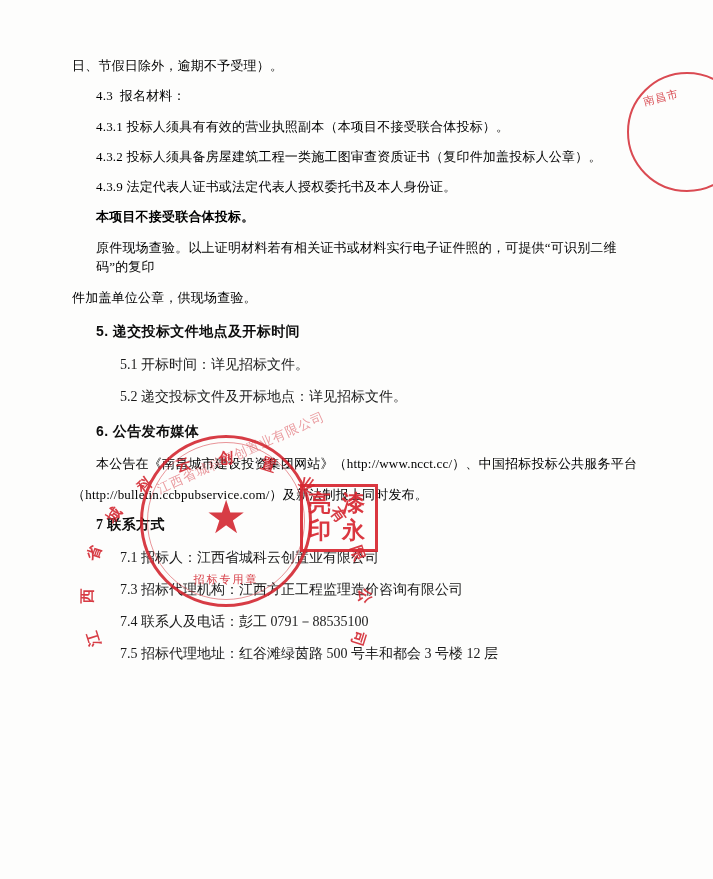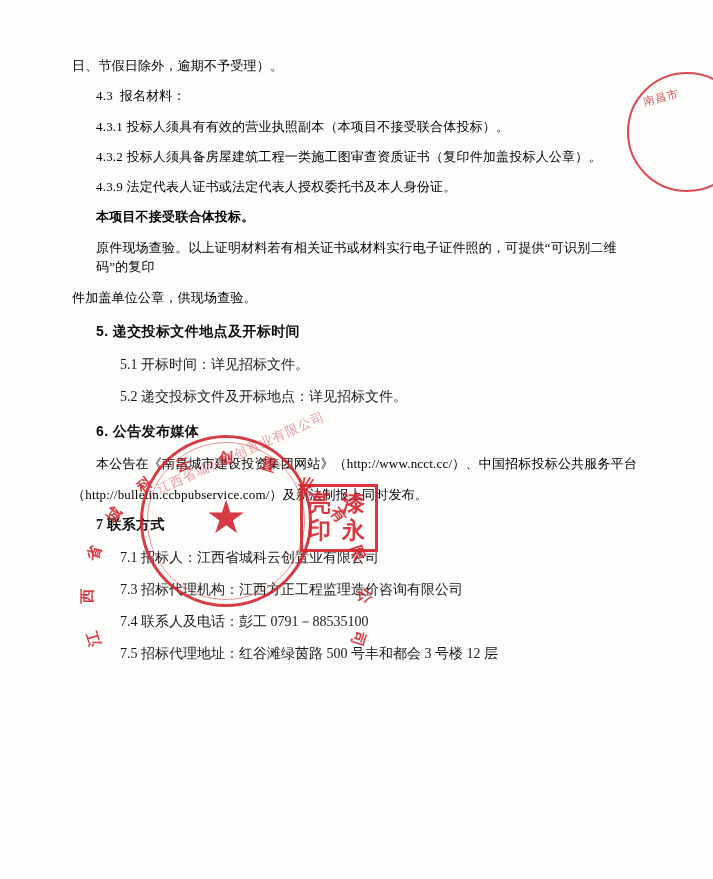--- a/index.html
+++ b/index.html
@@ -254,20 +254,21 @@
         <span style="transform: rotate(-17.9167deg) translate(-50%, -72px);">云</span>
         <span style="transform: rotate(0deg) translate(-50%, -72px);">创</span>
         <span style="transform: rotate(17.9167deg) translate(-50%, -72px);">置</span>
         <span style="transform: rotate(35.8333deg) translate(-50%, -72px);">业</span>
         <span style="transform: rotate(53.75deg) translate(-50%, -72px);">有</span>
         <span style="transform: rotate(71.6667deg) translate(-50%, -72px);">限</span>
         <span style="transform: rotate(89.5833deg) translate(-50%, -72px);">公</span>
         <span style="transform: rotate(107.5deg) translate(-50%, -72px);">司</span>
       </div>
     <div class="star">★</div>
+    <div class="bottom-text">招标专用章</div>
   </div>
 
   <div class="stamp" id="stamp-name">
     <span class="cell c1">亮</span>
     <span class="cell c2">漆</span>
     <span class="cell c3">印</span>
     <span class="cell c4">永</span>
   </div>
 
 </div>

